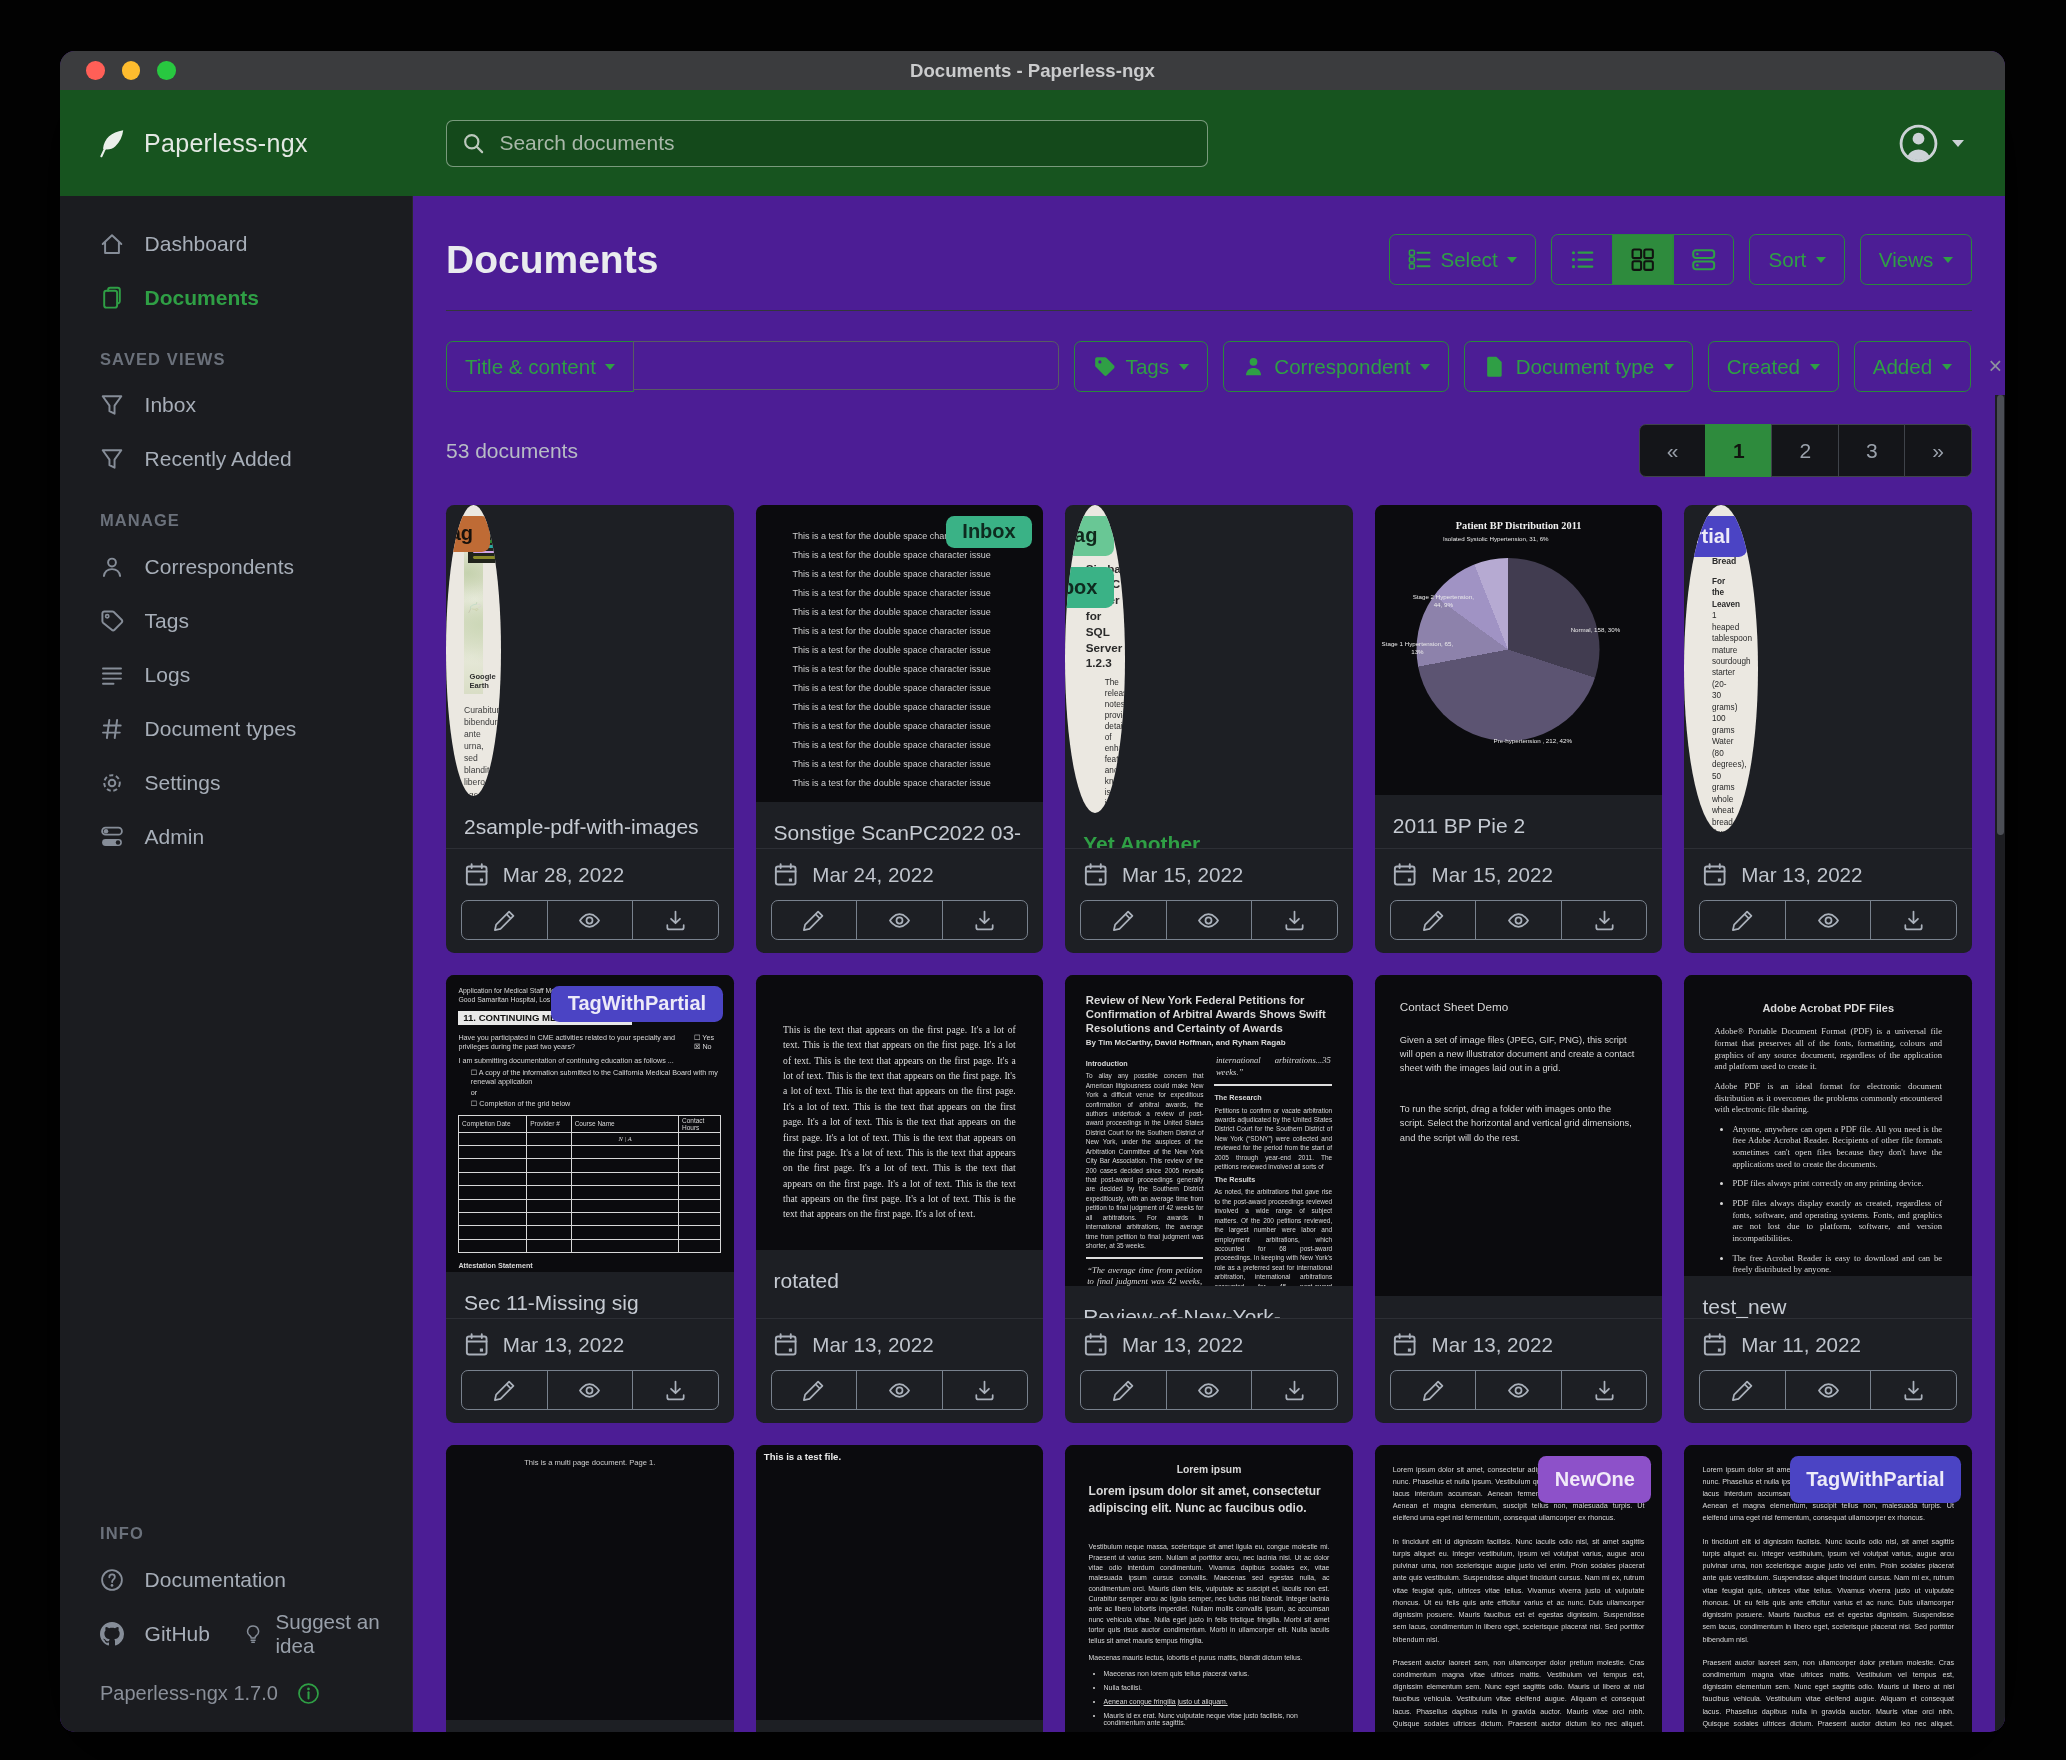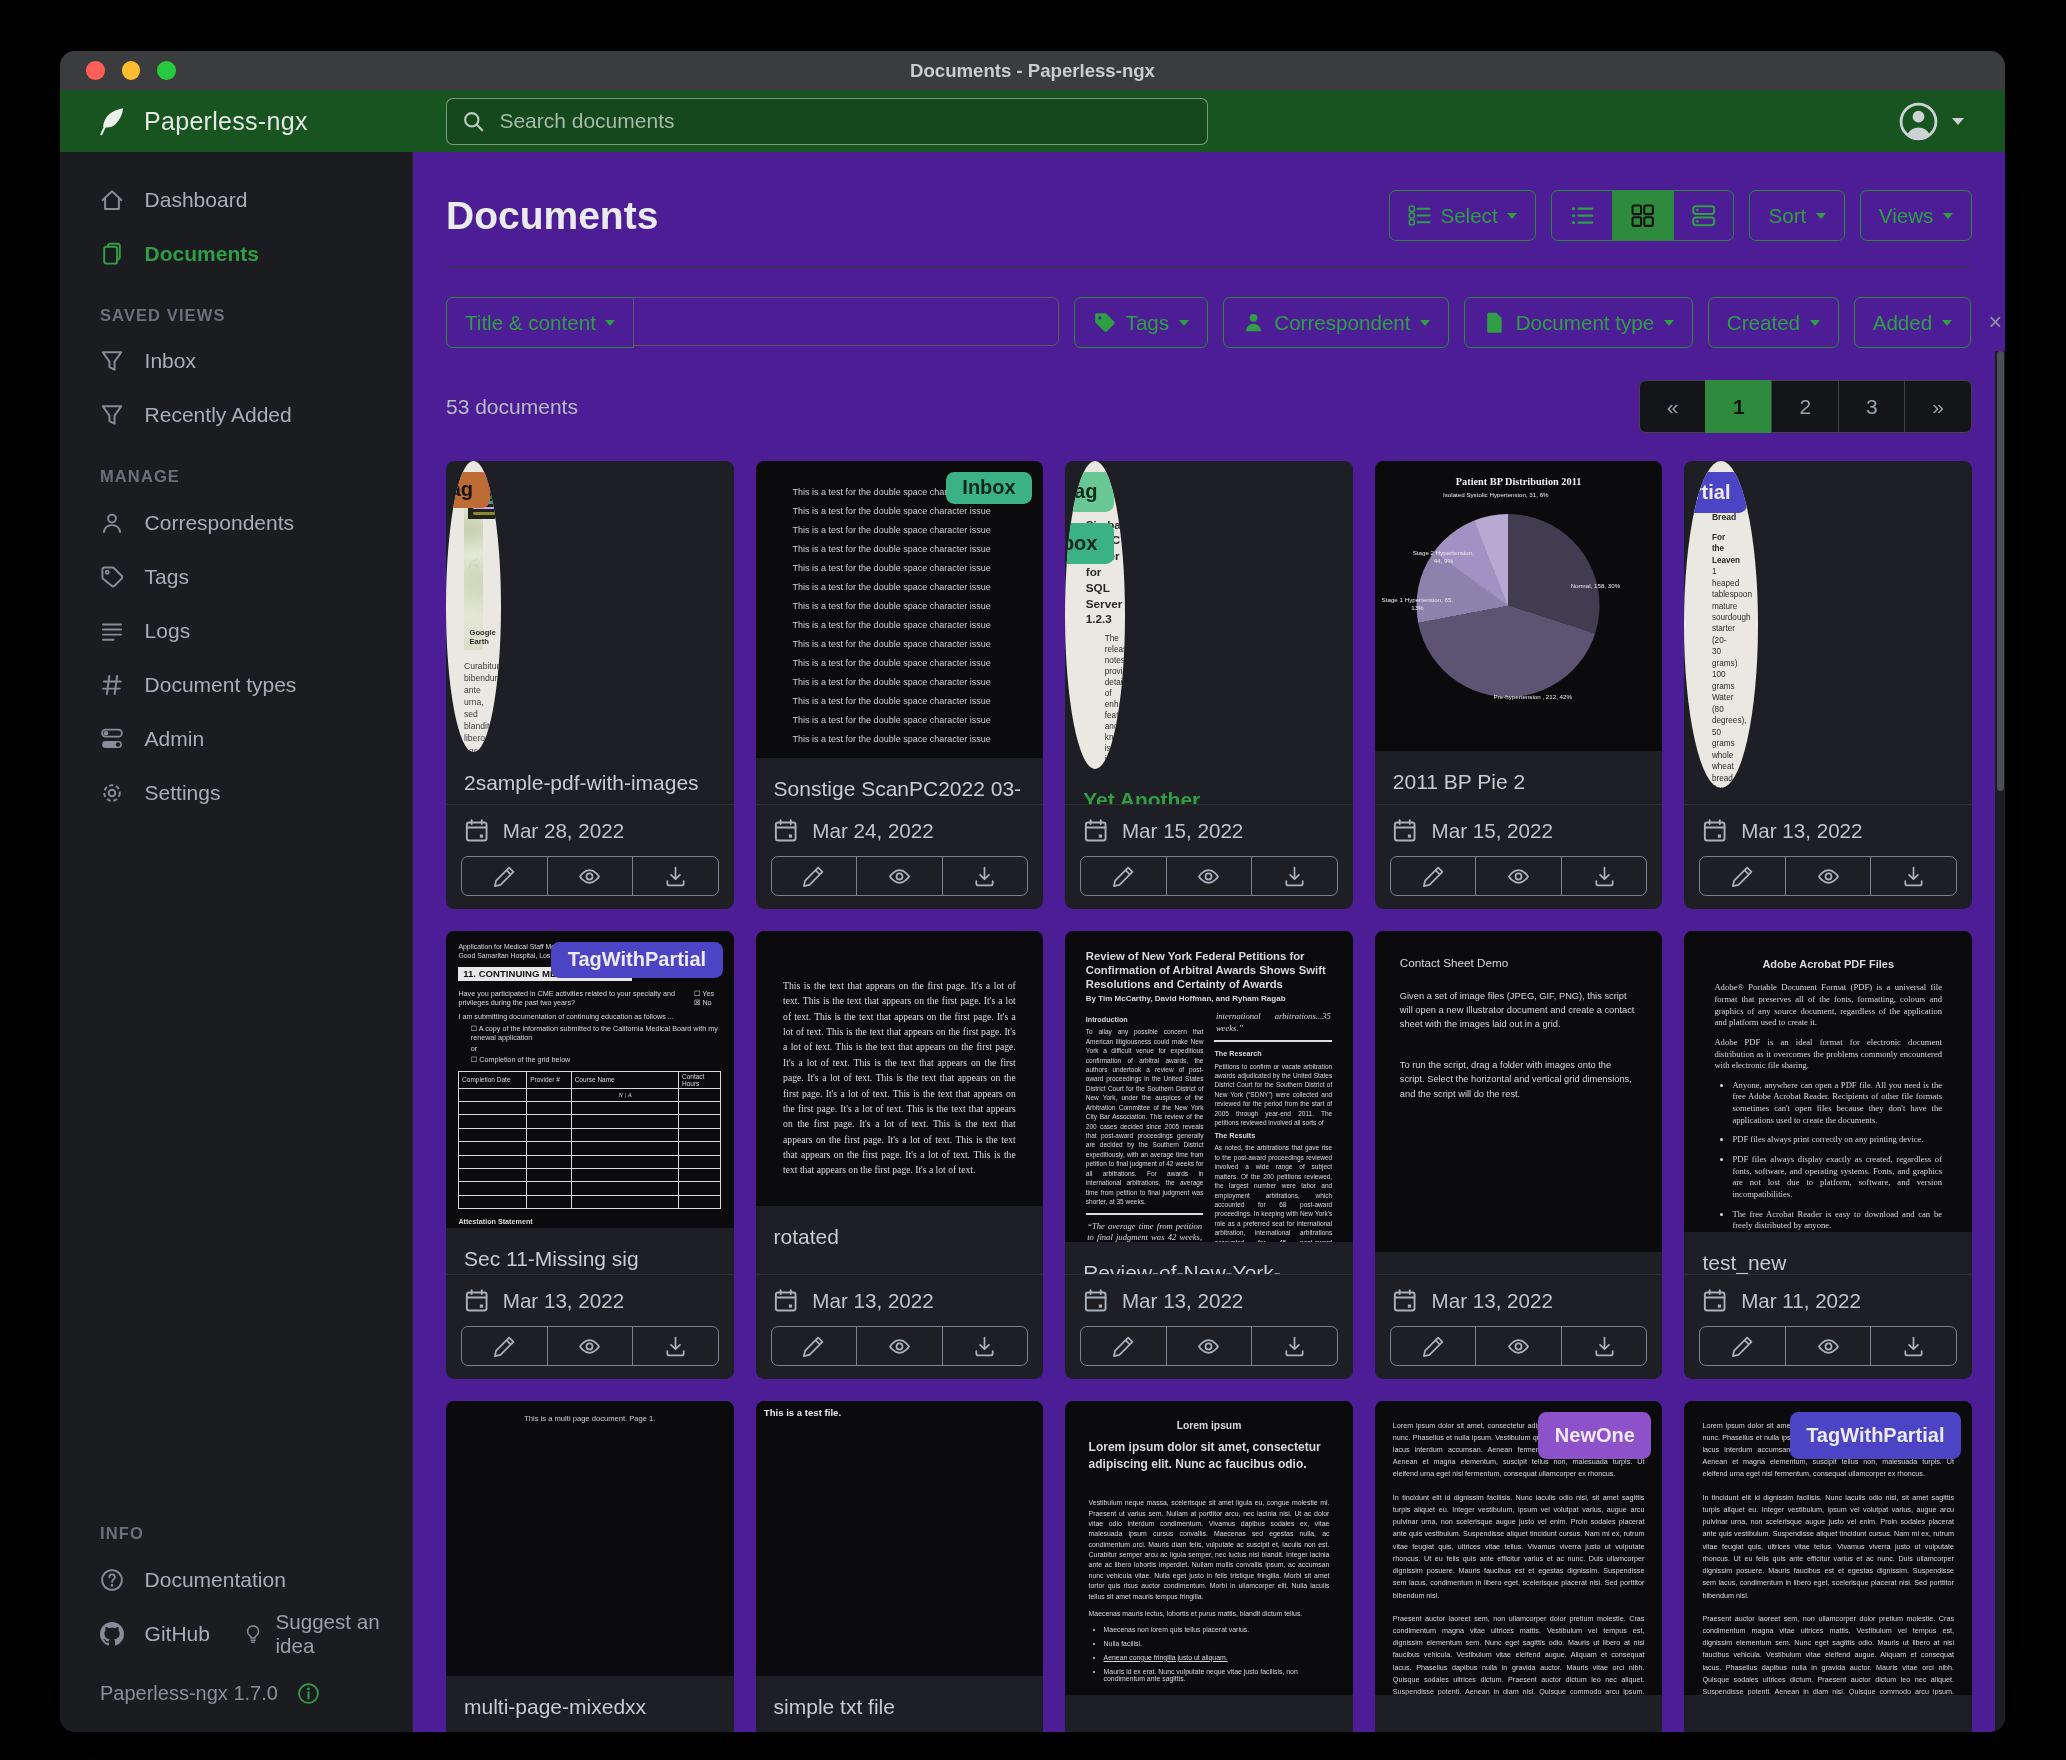--- a/index.html
+++ b/index.html
@@ -6,21 +6,21 @@
   .screen{position:relative;width:2066px;height:1761px;background:#030303;overflow:hidden;}
   .window{position:absolute;left:60px;top:51px;width:1945px;height:1681px;background:#4c1d95;
     border-radius:15px;overflow:hidden;display:flex;flex-direction:column;box-shadow:0 27.5px 96px rgba(0,0,0,.85);}
   
   .titlebar{height:39px;background:#3b3c3e;display:flex;align-items:center;justify-content:center;position:relative;flex:0 0 auto;}
   .lights{position:absolute;left:26px;top:0;height:100%;display:flex;align-items:center;gap:17px;}
   .light{width:18.6px;height:18.6px;border-radius:50%;}
   .light.red{background:#ff5f57}.light.yellow{background:#febc2e}.light.green{background:#28c840}
   .title-text{font-size:18.6px;font-weight:bold;color:#cbcccd;}
   
-  .appbar{height:62px;background:#17541f;display:flex;align-items:center;padding:0 36px;flex:0 0 auto;}
+  .appbar{height:106px;background:#17541f;display:flex;align-items:center;padding:0 36px;flex:0 0 auto;}
   .brand{display:flex;align-items:center;gap:15px;width:302px;}
   .brand svg{width:33px;height:33px;color:#eaf0ea;}
   .brand-name{font-size:25px;color:#e3e8e3;letter-spacing:0.3px;}
   .searchbox{margin-left:48px;width:730px;height:45px;border:1.4px solid rgba(222,233,222,.5);border-radius:6.9px;
     display:flex;align-items:center;padding:0 15px;gap:12.4px;background:rgba(0,0,0,.12);}
   .searchbox svg{width:23px;height:23px;color:#bcc8bd;flex:0 0 auto;}
   .searchbox input{flex:1;background:transparent;border:0;outline:0;color:#d8dfd8;font-size:21px;font-family:inherit;}
   .searchbox input::placeholder{color:#a9b8aa;}
   .appbar-spacer{flex:1;}
   .user{display:flex;align-items:center;gap:12.4px;color:#ccd2d6;margin-right:5.5px;cursor:pointer;}
@@ -370,29 +370,29 @@
           <span>Logs</span>
         </div>
         <div class="nav-item">
           <svg viewBox="0 0 35 35" width="24" height="24">
               <use href="#i-hash"></use>
             </svg>
           <span>Document types</span>
         </div>
         <div class="nav-item">
           <svg viewBox="0 0 35 35" width="24" height="24">
+              <use href="#i-gear"></use>
+            </svg>
+          <span>Settings</span>
+        </div>
+        <div class="nav-item">
+          <svg viewBox="0 0 35 35" width="24" height="24">
               <use href="#i-toggles"></use>
             </svg>
           <span>Admin</span>
-        </div>
-        <div class="nav-item">
-          <svg viewBox="0 0 35 35" width="24" height="24">
-              <use href="#i-gear"></use>
-            </svg>
-          <span>Settings</span>
         </div>
         <div class="sidebar-bottom">
           <div class="section-label">INFO</div>
           <div class="nav-item">
             <svg viewBox="0 0 35 35" width="24" height="24">
                 <use href="#i-question"></use>
               </svg>
             <span>Documentation</span>
           </div>
           <div class="gh-row">

